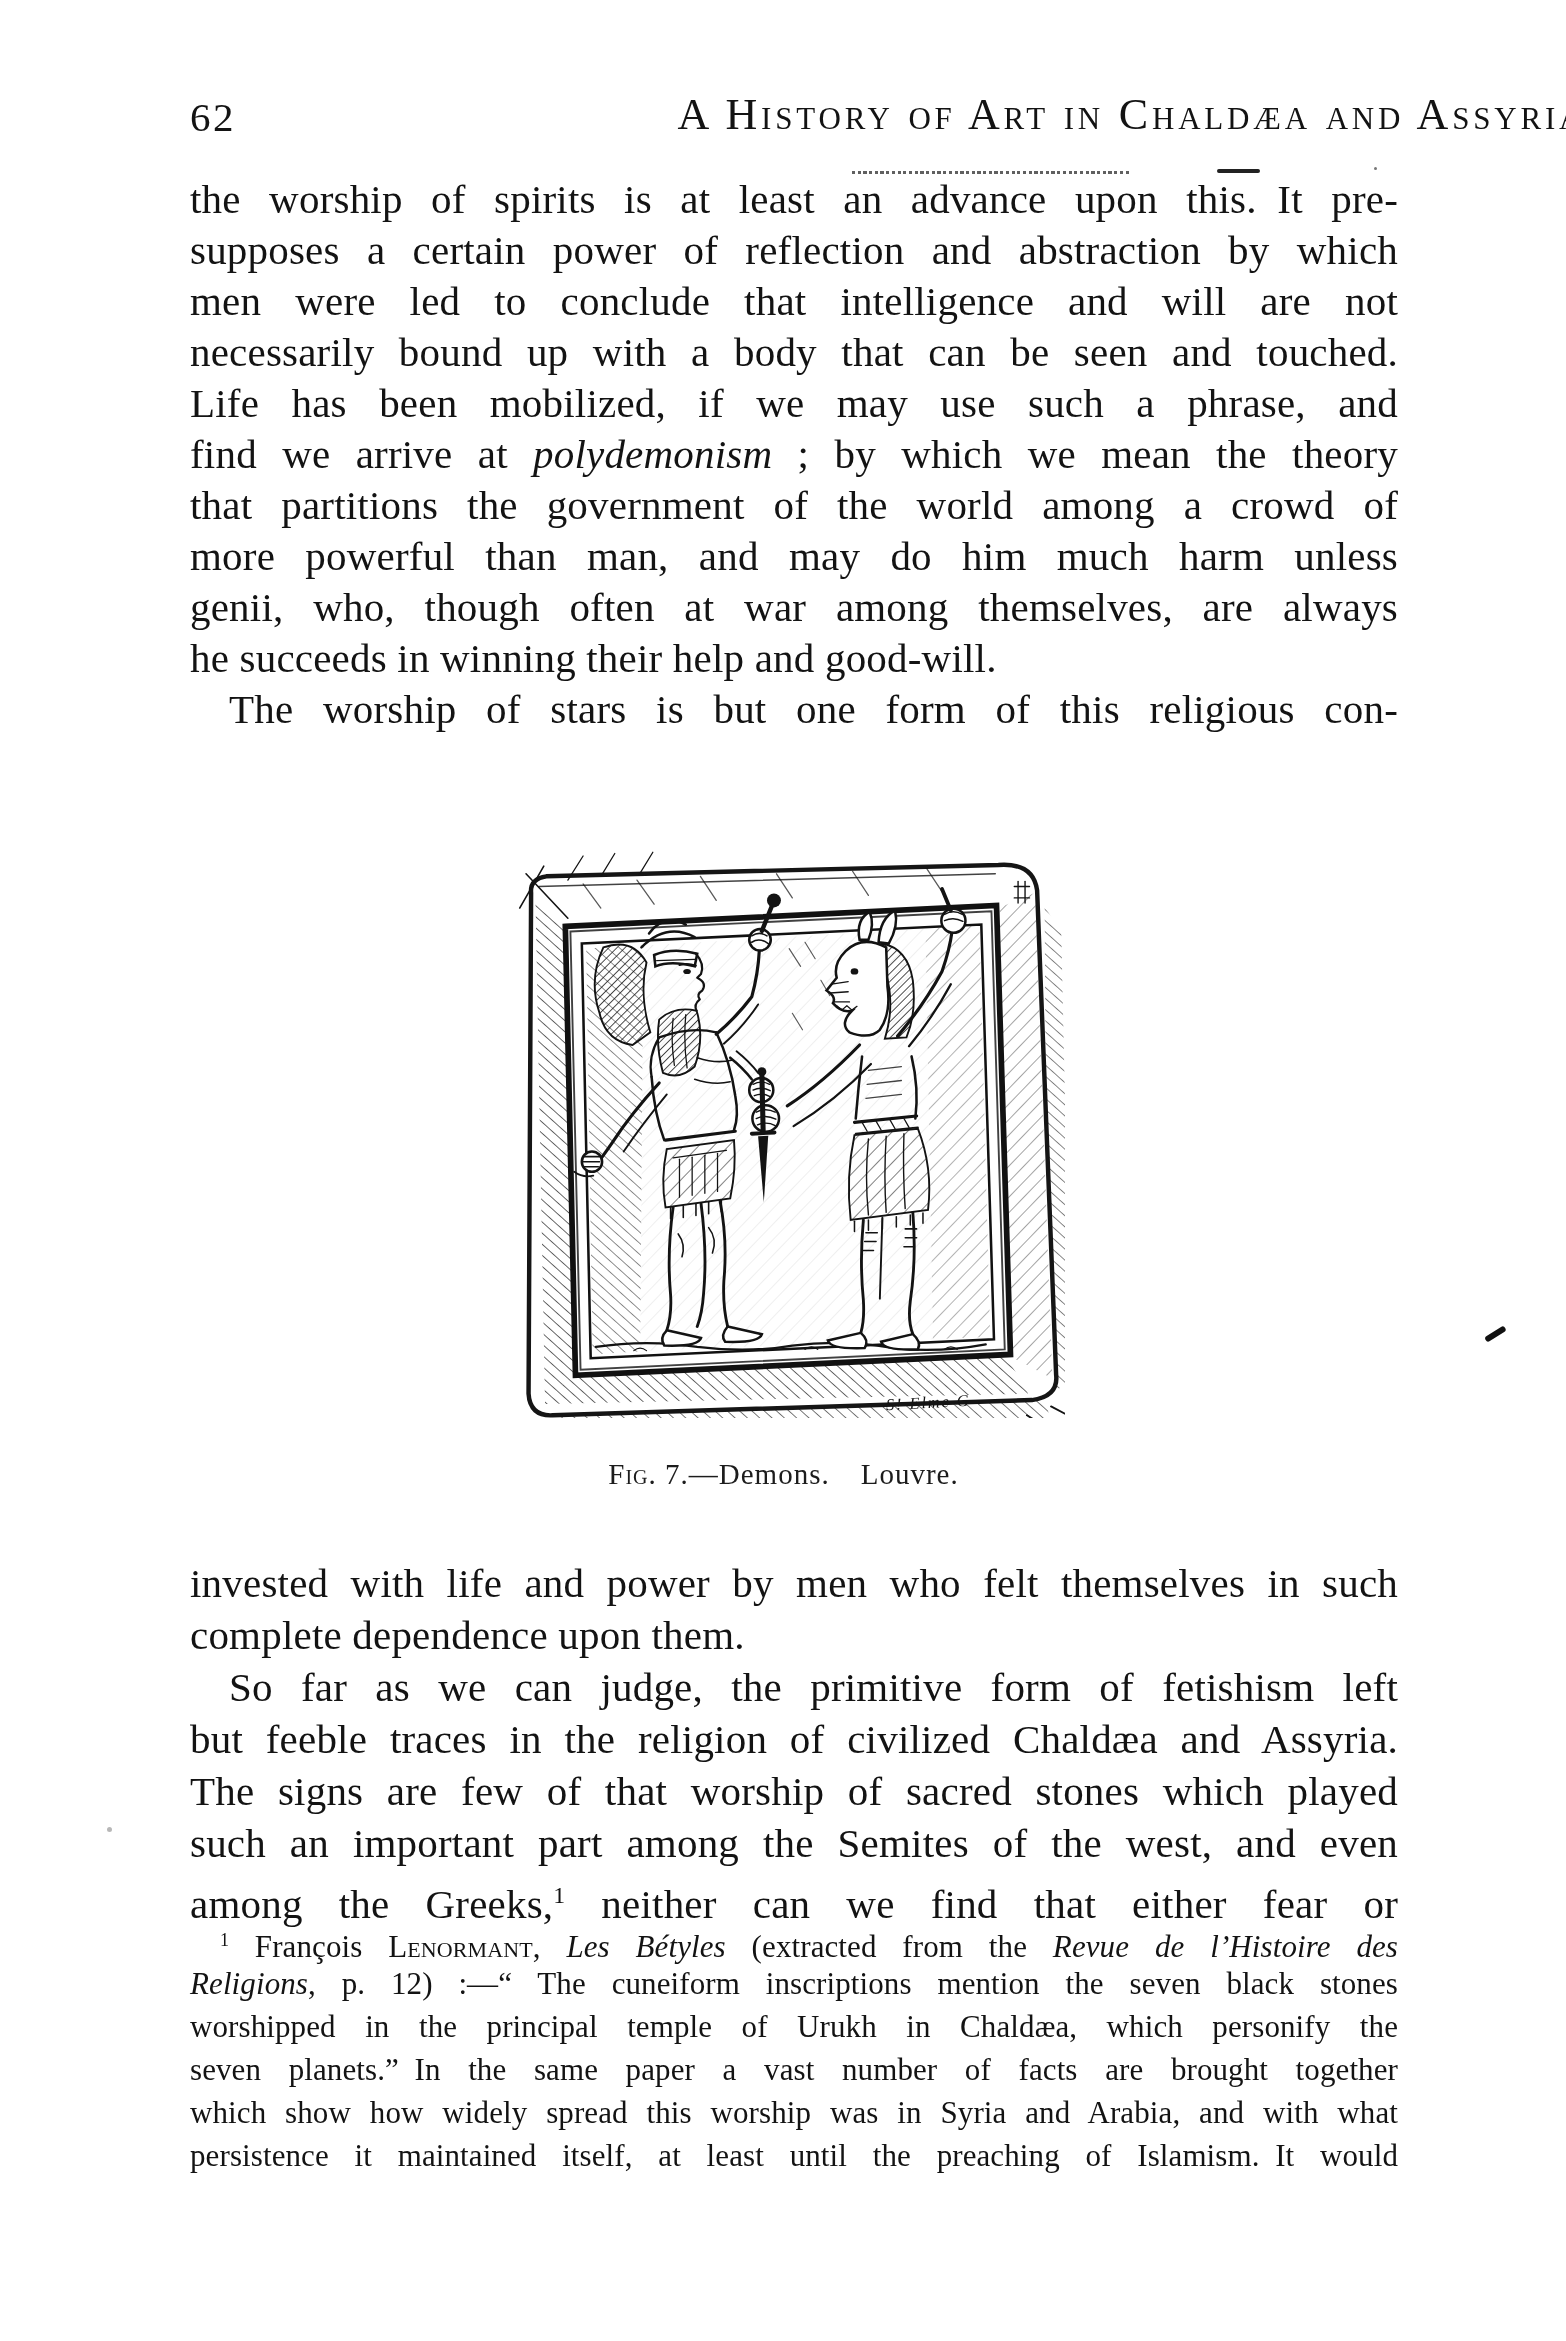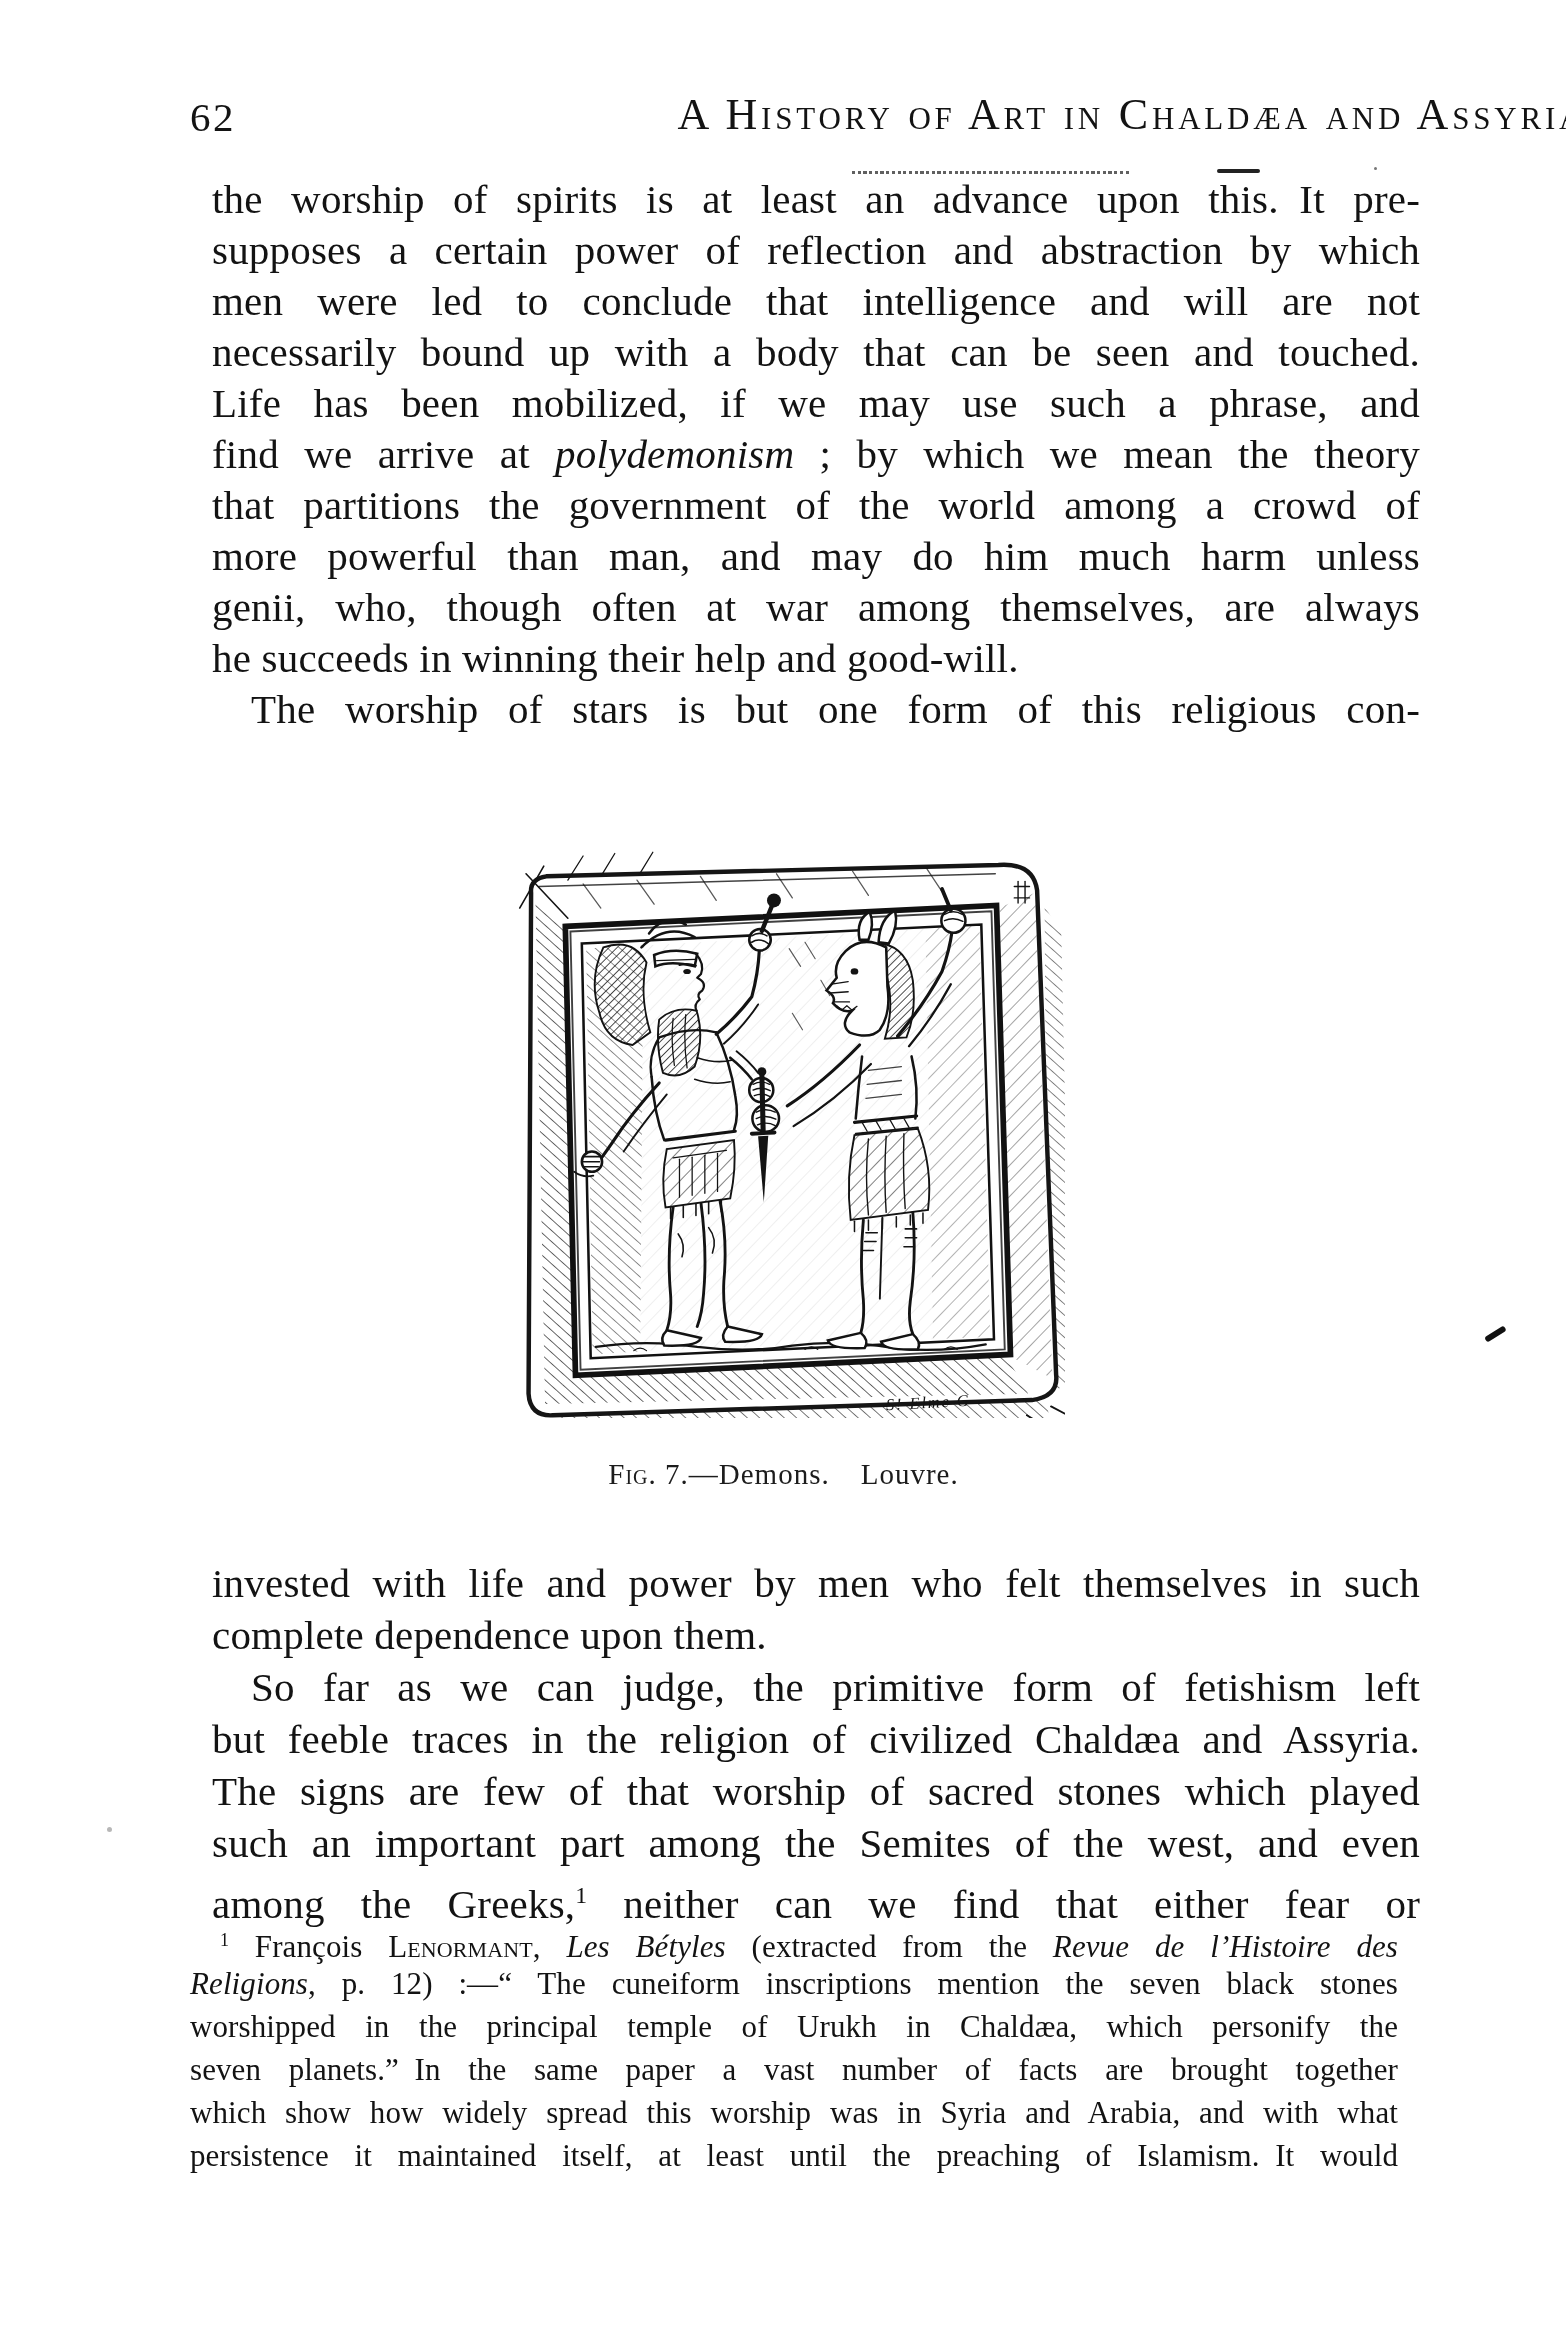--- a/index.html
+++ b/index.html
@@ -31,21 +31,21 @@
   .hairline-dash{left:1217px;top:169px;width:43px;height:3.8px;background:#222;border-radius:1.9px;}
   .speck-tr{left:1374px;top:167px;width:3.2px;height:3.2px;background:#777;border-radius:50%;}
   .speck-right{
     left:1484px;top:1331px;width:23px;height:6.3px;background:#111;
     border-radius:3.8px;transform:rotate(-32deg);
   }
   .speck-left{left:107px;top:1827px;width:5px;height:5px;background:#999;border-radius:50%;opacity:.7;}
   
   .textblock{
     position:absolute;left:190px;width:1208px;
-    font-size:41px;letter-spacing:0.2px;margin-left:22px;
+    font-size:41px;letter-spacing:0.2px;
   }
   #block1{top:174px;}
   #block2{top:1557px;}
   .tl{
     height:51px;line-height:51px;
     text-align:justify;text-align-last:justify;
     white-space:normal;
   }
   #block2 .tl{height:52px;line-height:52px;}
   .tl.end{text-align-last:left;}

